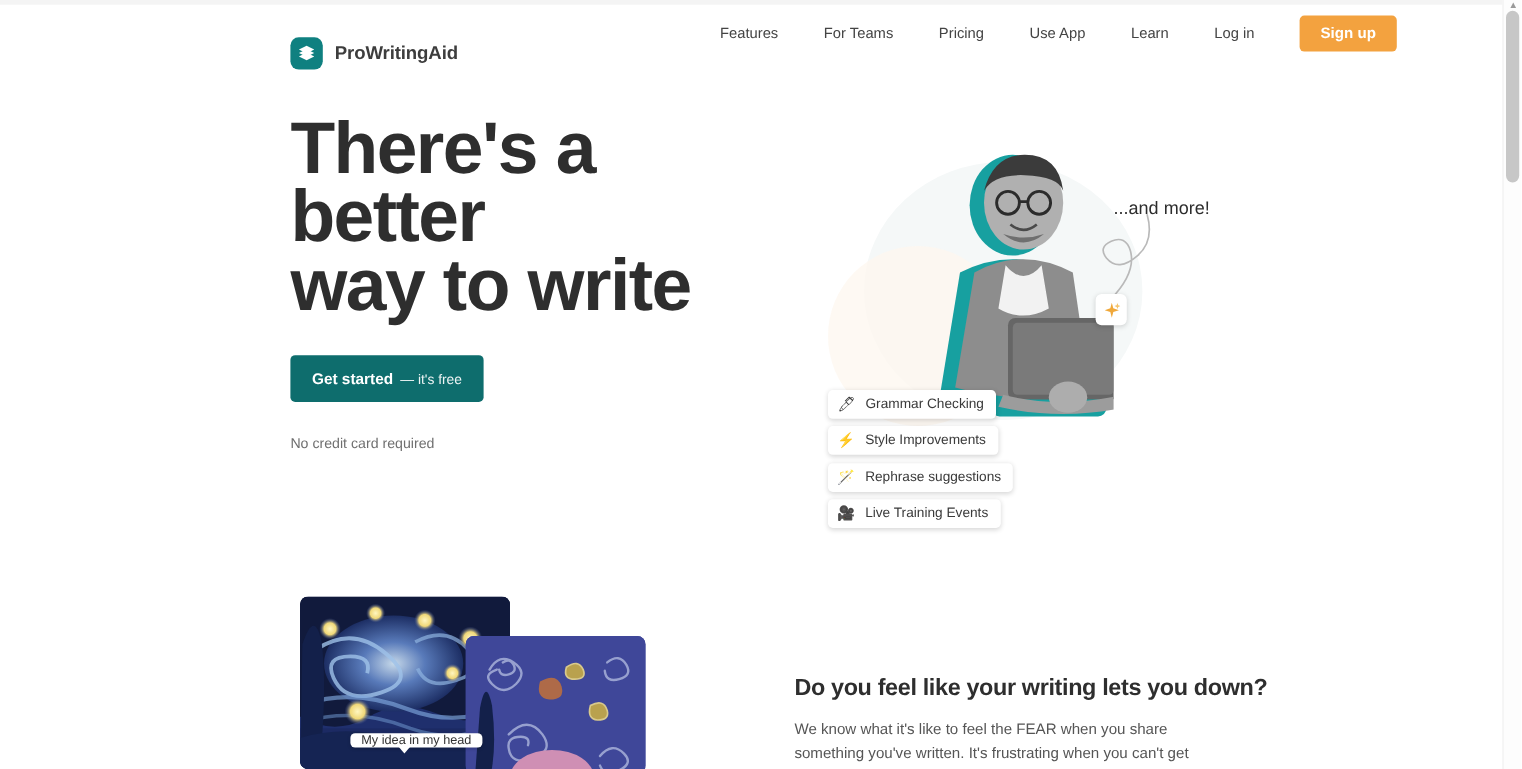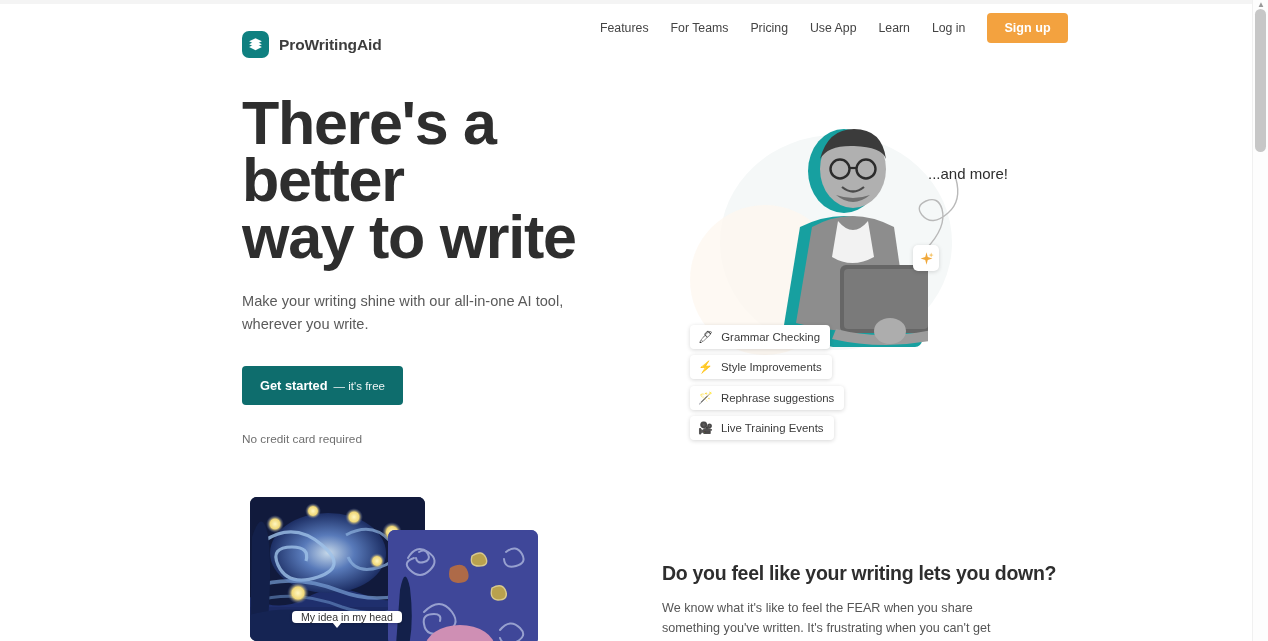--- a/index.html
+++ b/index.html
@@ -67,21 +67,21 @@
   }
   .logo-mark svg { display: block; }
   .brand-name {
     font-size: 15.5px; font-weight: bold;
     color: #3d3d3d; letter-spacing: -0.1px;
     white-space: nowrap;
   }
 
   .nav {
     position: absolute; left: 600px; top: 8px;
-    display: flex; align-items: center; gap: 0px;
+    display: flex; align-items: center; gap: 16px;
     height: 32px;
   }
   .nav-link {
     font-size: 12.3px; color: #444444;
     text-decoration: none; white-space: nowrap;
     padding: 6px 0; margin-right: 22px;
     cursor: pointer;
   }
   .signup-btn {
     background: #f3a23f;
@@ -294,21 +294,20 @@
     </nav>
   </header>
 
   <section class="hero">
 
     <div class="hero-copy">
       <h1 class="hero-title">
         <span>There's a better</span><br>
         <span>way to write</span>
       </h1>
-      <p class="hero-sub">Make your writing shine with our all-in-one AI tool, wherever you write.</p>
 
       <div class="hero-buttons">
         <button class="btn-primary">
           <span class="strong">Get started</span>
           <span class="light">— it's free</span>
         </button>
       </div>
 
       <p class="hero-note">No credit card required</p>
     </div>

